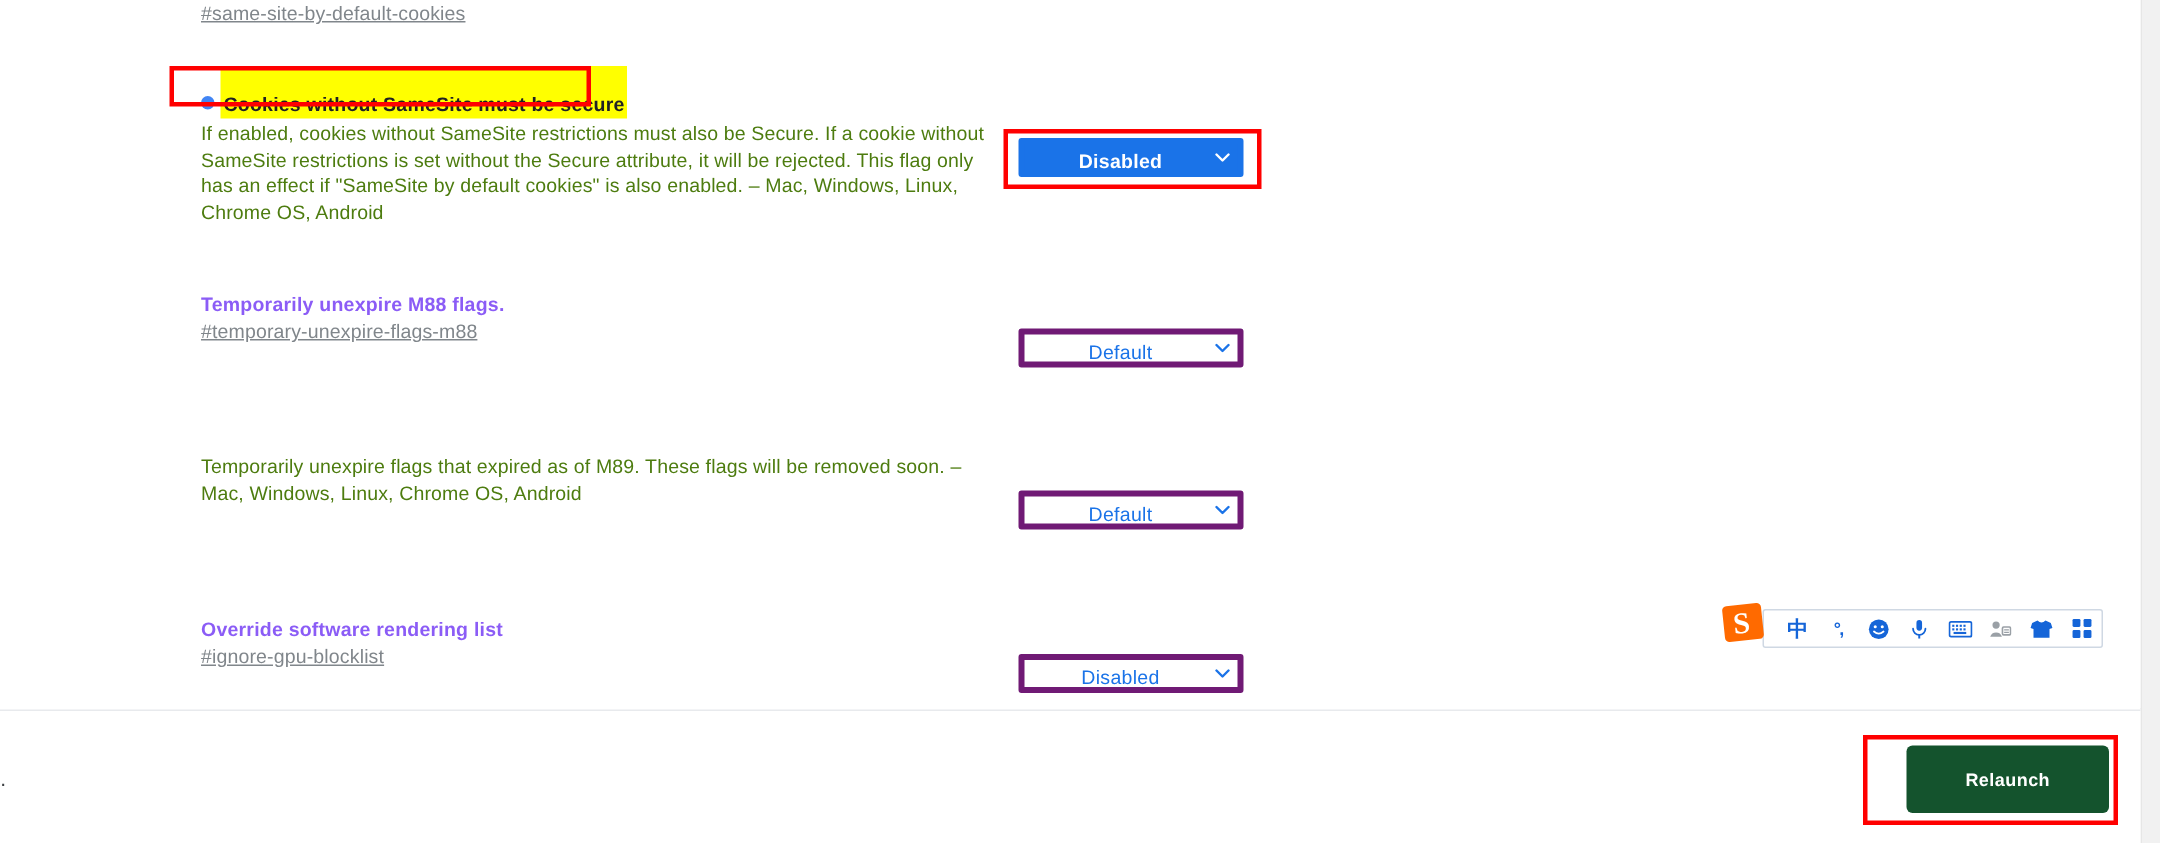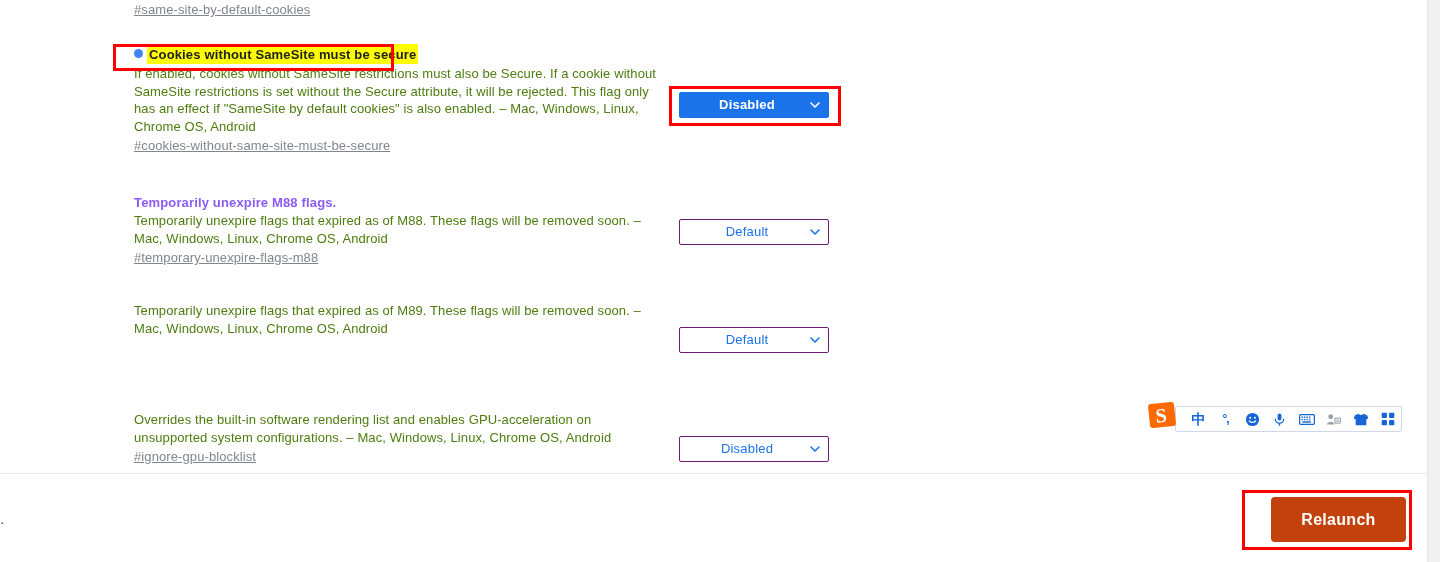--- a/index.html
+++ b/index.html
@@ -71,21 +71,21 @@
     line-height: 17px;
     letter-spacing: 0.15px;
     margin: 0 0 1px 0;
     white-space: nowrap;
   }
 
   .flag-title.highlighted {
     display: inline-block;
     background: #ffff00;
     color: #202124;
-    padding: 2px 2px 1px 2px;
+    padding: 17px 2px 1px 2px;
   }
 
   .title-line-hl {
     position: relative;
     white-space: nowrap;
   }
 
   .bullet-dot {
     display: inline-block;
     width: 9px; height: 9px;
@@ -113,21 +113,21 @@
   .select-wrap {
     position: absolute;
     left: 679px;
     width: 150px;
     height: 26px;
   }
 
   .flag-select {
     width: 150px;
     height: 26px;
-    border: 1px solid #701a75;
+    border: 4px solid #701a75;
     border-radius: 2px;
     background: #ffffff;
     color: #1a73e8;
     font-family: "Liberation Sans", sans-serif;
     font-size: 13px;
     letter-spacing: 0.2px;
     text-align: center;
     text-align-last: center;
     padding: 0 22px 0 8px;
     appearance: none;
@@ -182,26 +182,26 @@
     letter-spacing: 0.1px;
     white-space: nowrap;
   }
 
   .relaunch-btn {
     position: absolute;
     left: 1271px;
     top: 497px;
     width: 135px;
     height: 45px;
-    background: #c2410c;
+    background: #14532d;
     color: #ffffff;
     border: none;
     border-radius: 4px;
     font-family: "Liberation Sans", sans-serif;
-    font-size: 16px;
+    font-size: 12px;
     font-weight: bold;
     letter-spacing: 0.3px;
     cursor: pointer;
     z-index: 20;
   }
 
   
   .ime-bar {
     position: absolute;
     left: 1175px;
@@ -254,40 +254,36 @@
     <div class="top-link-row">
       <a class="perma">#same-site-by-default-cookies</a>
     </div>
 
     <div class="flag-row" style="top:44px;">
       <div class="flag-text">
         <div class="title-line-hl">
           <span class="bullet-dot"></span><span class="flag-title highlighted">Cookies without SameSite must be secure</span>
         </div>
         <p class="flag-desc">If enabled, cookies without SameSite restrictions must also be Secure. If a cookie without SameSite restrictions is set without the Secure attribute, it will be rejected. This flag only has an effect if "SameSite by default cookies" is also enabled. – Mac, Windows, Linux, Chrome OS, Android</p>
-        <div class="flag-perma">
-          <a class="perma">#cookies-without-same-site-must-be-secure</a>
-        </div>
       </div>
       <div class="select-wrap" style="top:48px;">
         <select class="flag-select modified">
           <option>Disabled</option>
         </select>
         <span class="sel-arrow">
           <svg viewBox="0 0 10 10" width="10" height="10">
             <path d="M1 3 L5 7 L9 3" stroke="#ffffff" stroke-width="1.6" fill="none" stroke-linecap="round" stroke-linejoin="round"></path>
           </svg>
         </span>
       </div>
     </div>
 
     <div class="flag-row" style="top:194px;">
       <div class="flag-text">
         <div class="flag-title">Temporarily unexpire M88 flags.</div>
-        <p class="flag-desc">Temporarily unexpire flags that expired as of M88. These flags will be removed soon. – Mac, Windows, Linux, Chrome OS, Android</p>
         <div class="flag-perma">
           <a class="perma">#temporary-unexpire-flags-m88</a>
         </div>
       </div>
       <div class="select-wrap" style="top:25px;">
         <select class="flag-select">
           <option>Default</option>
         </select>
         <span class="sel-arrow">
           <svg viewBox="0 0 10 10" width="10" height="10">
@@ -308,21 +304,21 @@
         <span class="sel-arrow">
           <svg viewBox="0 0 10 10" width="10" height="10">
             <path d="M1 3 L5 7 L9 3" stroke="#1a73e8" stroke-width="1.6" fill="none" stroke-linecap="round" stroke-linejoin="round"></path>
           </svg>
         </span>
       </div>
     </div>
 
     <div class="flag-row" style="top:411px;">
       <div class="flag-text">
-        <p class="flag-desc">Overrides the built-in software rendering list and enables GPU-acceleration on unsupported system configurations. – Mac, Windows, Linux, Chrome OS, Android</p>
+        <div class="flag-title">Override software rendering list</div>
         <div class="flag-perma">
           <a class="perma">#ignore-gpu-blocklist</a>
         </div>
       </div>
       <div class="select-wrap" style="top:25px;">
         <select class="flag-select">
           <option>Disabled</option>
         </select>
         <span class="sel-arrow">
           <svg viewBox="0 0 10 10" width="10" height="10">

